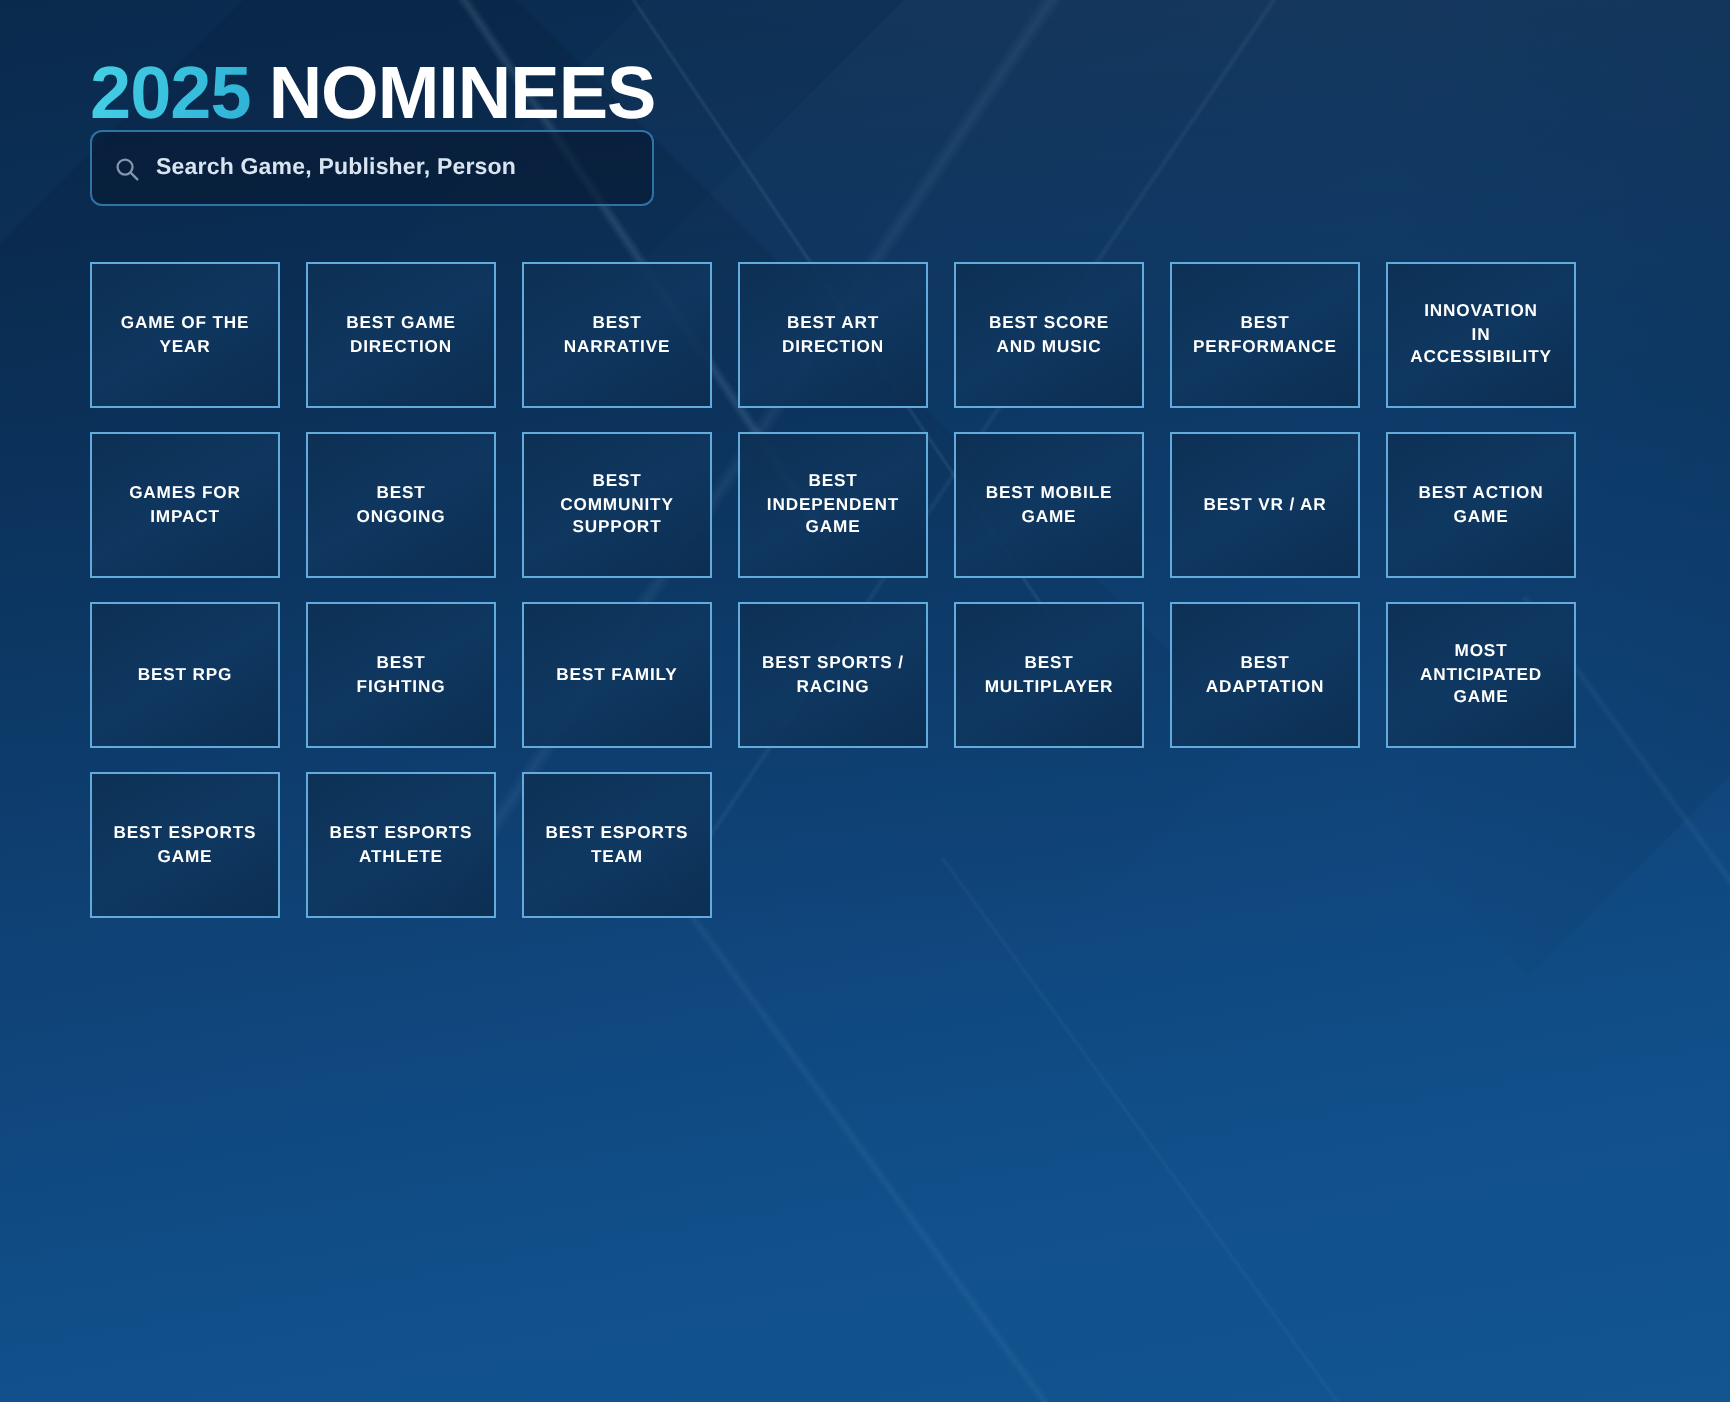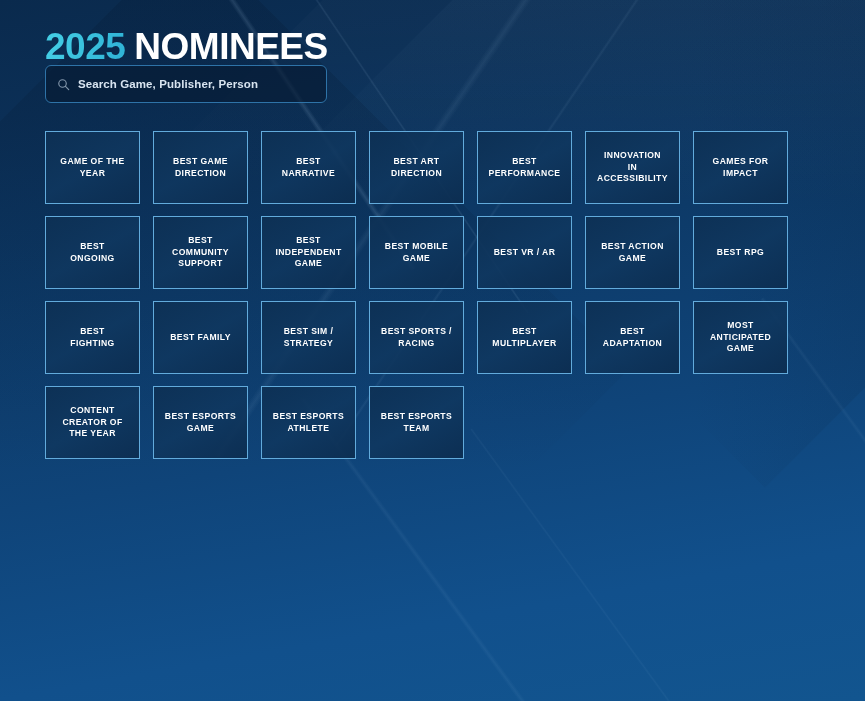--- a/index.html
+++ b/index.html
@@ -223,20 +223,24 @@
         </div>
         <div class="card">
           <span class="card-label">BEST
 NARRATIVE</span>
         </div>
         <div class="card">
           <span class="card-label">BEST ART
 DIRECTION</span>
         </div>
         <div class="card">
+          <span class="card-label">BEST SCORE
+AND MUSIC</span>
+        </div>
+        <div class="card">
           <span class="card-label">BEST
 PERFORMANCE</span>
         </div>
         <div class="card">
           <span class="card-label">INNOVATION
 IN
 ACCESSIBILITY</span>
         </div>
         <div class="card">
           <span class="card-label">GAMES FOR
@@ -271,46 +275,37 @@
           <span class="card-label">BEST RPG</span>
         </div>
         <div class="card">
           <span class="card-label">BEST
 FIGHTING</span>
         </div>
         <div class="card">
           <span class="card-label">BEST FAMILY</span>
         </div>
         <div class="card">
-          <span class="card-label">BEST SIM /
-STRATEGY</span>
-        </div>
-        <div class="card">
           <span class="card-label">BEST SPORTS /
 RACING</span>
         </div>
         <div class="card">
           <span class="card-label">BEST
 MULTIPLAYER</span>
         </div>
         <div class="card">
           <span class="card-label">BEST
 ADAPTATION</span>
         </div>
         <div class="card">
           <span class="card-label">MOST
 ANTICIPATED
 GAME</span>
         </div>
         <div class="card">
-          <span class="card-label">CONTENT
-CREATOR OF
-THE YEAR</span>
-        </div>
-        <div class="card">
           <span class="card-label">BEST ESPORTS
 GAME</span>
         </div>
         <div class="card">
           <span class="card-label">BEST ESPORTS
 ATHLETE</span>
         </div>
         <div class="card">
           <span class="card-label">BEST ESPORTS
 TEAM</span>

